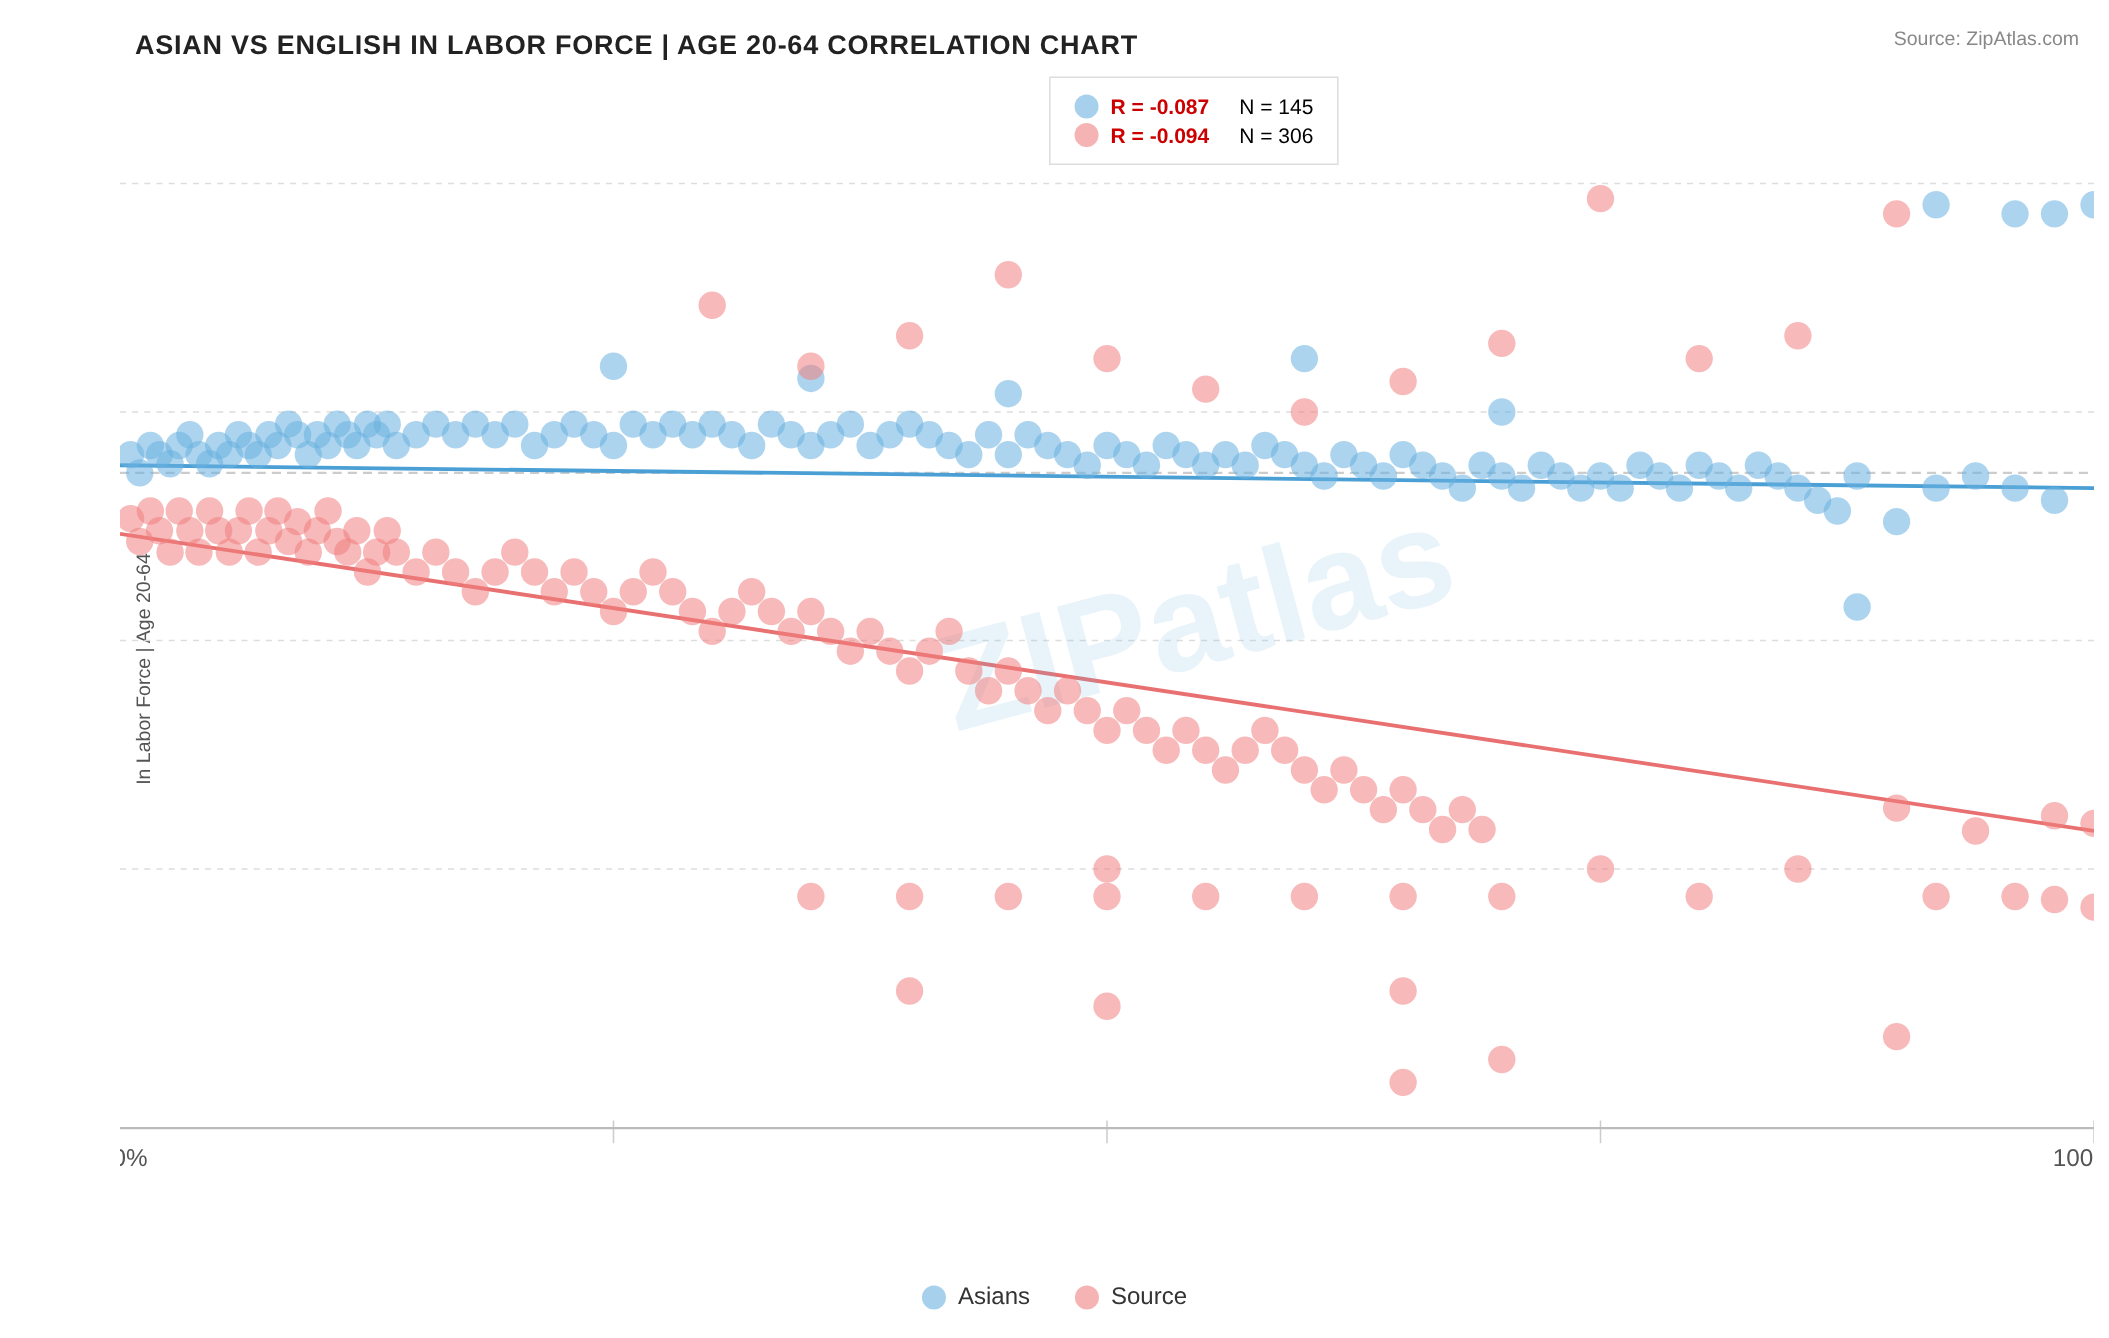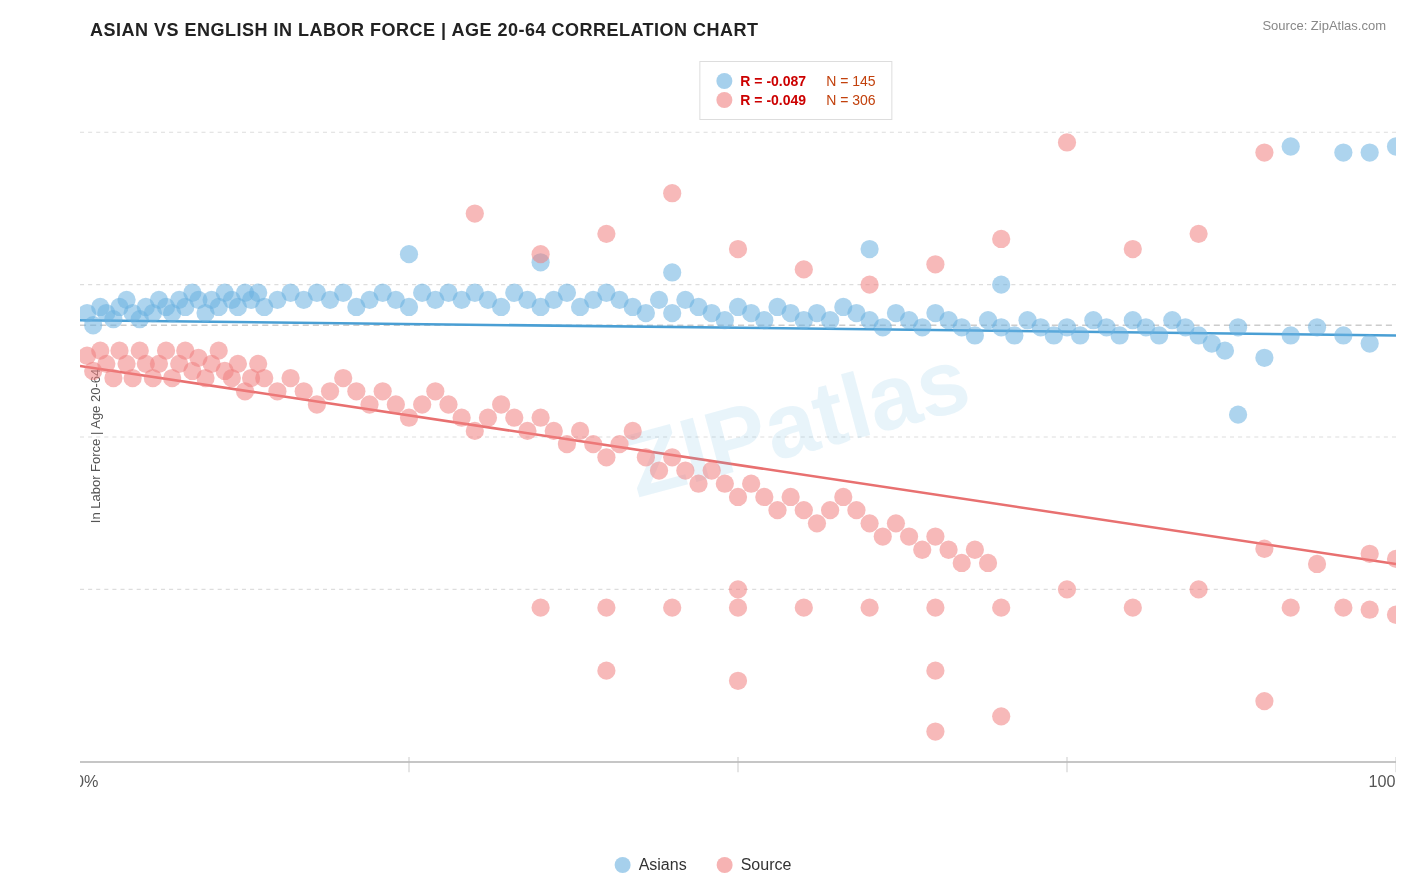--- a/index.html
+++ b/index.html
@@ -14,21 +14,21 @@
       width: 1406px;
       height: 892px;
       position: relative;
       padding: 20px 10px 60px 80px;
     }
     .title {
       font-size: 18px;
       font-weight: bold;
       color: #222;
       letter-spacing: 0.5px;
-      margin-bottom: 10px;
+      margin-bottom: 0;
       padding-left: 10px;
     }
     .source {
       position: absolute;
       top: 18px;
       right: 20px;
       font-size: 13px;
       color: #888;
       margin-left: 12px;
     }
@@ -62,21 +62,21 @@
       border-radius: 50%;
       margin-right: 8px;
       opacity: 0.6;
     }
     .legend-r {
       color: #cc0000;
       font-weight: bold;
       margin-right: 20px;
     }
     .legend-n {
-      color: #c2410c;
+      color: #000000;
     }
     .bottom-legend {
       position: absolute;
       bottom: 18px;
       left: 50%;
       transform: translateX(-50%);
       display: flex;
       align-items: center;
       gap: 30px;
       font-size: 16px;
@@ -115,21 +115,21 @@
   <div class="chart-area">
     
     <div class="legend">
       <div class="legend-row">
         <div class="legend-dot" style="background:#6ab0e0;"></div>
         <span class="legend-r">R = -0.087</span>
         <span class="legend-n">N = 145</span>
       </div>
       <div class="legend-row">
         <div class="legend-dot" style="background:#f08080;"></div>
-        <span class="legend-r">R = -0.049</span>
+        <span class="legend-r">R = -0.094</span>
         <span class="legend-n">N = 306</span>
       </div>
     </div>
 
     <svg class="main-chart" viewBox="0 0 1300 760" preserveAspectRatio="none">
 
       <line x1="0" y1="80" x2="1300" y2="80" stroke="#ddd" stroke-dasharray="4,4" stroke-width="1"></line>
       <line x1="0" y1="230" x2="1300" y2="230" stroke="#ddd" stroke-dasharray="4,4" stroke-width="1"></line>
       <line x1="0" y1="380" x2="1300" y2="380" stroke="#ddd" stroke-dasharray="4,4" stroke-width="1"></line>
       <line x1="0" y1="530" x2="1300" y2="530" stroke="#ddd" stroke-dasharray="4,4" stroke-width="1"></line>

